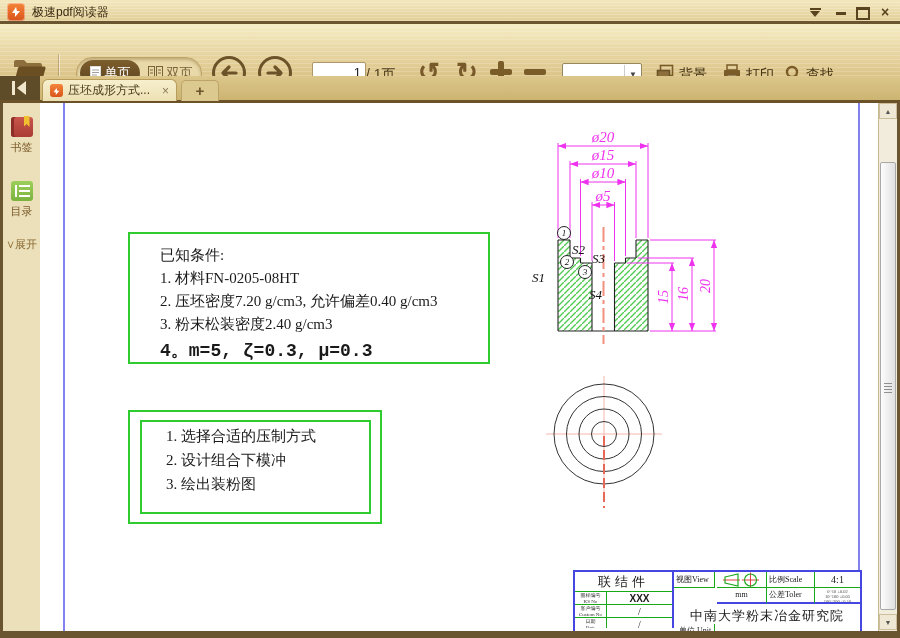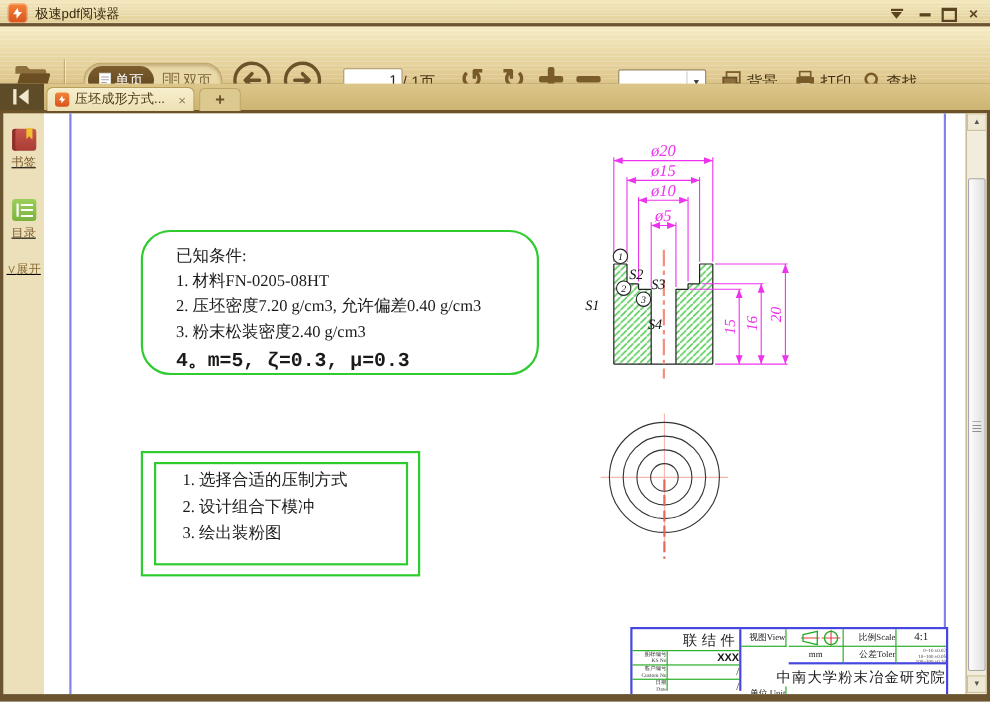--- a/index.html
+++ b/index.html
@@ -43,21 +43,21 @@
   .tabbar{left:0;top:76px;width:900px;height:24px;border-bottom:3px solid #6b5228;
     background:linear-gradient(#dcc68a,#ccb472);}
   .collapsebtn{left:0;top:0;width:40px;height:24px;background:#5e4c28;}
   .tab-active{left:42px;top:3px;width:133px;height:21px;border:1px solid #b89c5c;border-bottom:none;border-radius:6px 6px 0 0;background:linear-gradient(#f7efcd,#ece0b4);display:flex;align-items:center;}
   .tab-logo{width:13px;height:13px;border-radius:3px;background:linear-gradient(#f5853a,#d9541a);margin:0 5px 0 7px;}
   .tab-title{font-size:12px;color:#4a3a18;flex:1;white-space:nowrap;overflow:hidden;}
   .tab-close{font-size:12px;color:#8a7a58;padding:0 7px;}
   .tab-plus{left:181px;top:4px;width:36px;height:20px;border:1px solid #bca368;border-bottom:none;border-radius:5px 5px 0 0;background:#dcc98f;text-align:center;line-height:19px;font-size:15px;color:#6b5228;font-weight:bold;}
 
   
-  .sidebar{left:3px;top:103px;width:37px;height:528px;background:#ece0ba;border-right:1px solid #d8c89a;text-decoration:underline;}
+  .sidebar{left:3px;top:103px;width:37px;height:528px;background:#ece0ba;border-right:1px solid #d8c89a;}
   .side-item{width:37px;text-align:center;}
   .bookicon{width:22px;height:20px;background:linear-gradient(#c9564c,#a93c34);border-radius:3px;margin:0 auto;position:relative;box-shadow:inset 3px 0 0 #8d2f28;}
   .ribbon{position:absolute;right:3px;top:-1px;width:6px;height:11px;background:#f0c030;clip-path:polygon(0 0,100% 0,100% 100%,50% 72%,0 100%);}
   .tocicon{width:22px;height:20px;background:linear-gradient(#9ccf5a,#7bb23e);border-radius:3px;margin:0 auto;position:relative;}
   .toclines{position:absolute;left:8px;top:4px;width:11px;height:13px;background:repeating-linear-gradient(180deg,#fff 0 2px,rgba(0,0,0,0) 2px 5px);}
   .tocbar{position:absolute;left:4px;top:4px;width:2px;height:12px;background:#fff;}
   .side-label{font-size:11px;color:#7a5a2a;margin-top:3px;}
   .expand{font-size:11px;color:#8a6a34;}
 
   
@@ -66,21 +66,21 @@
   .greenbox{border:2px solid #2ecc2e;font-family:"Liberation Serif",serif;color:#1a1a1a;}
   .cond-title{margin:12px 0 0 30px;font-size:15px;}
   .cond-item{margin:4px 0 0 30px;font-size:15px;white-space:nowrap;}
   .cond-sans{font-family:Liberation Mono, monospace;font-weight:bold;font-size:18px;}
   .reqinner{position:absolute;left:10px;top:8px;right:9px;bottom:8px;border:2px solid #2ecc2e;}
   .req-title{margin:14px 0 0 34px;font-size:15px;}
   .req-item{margin:5px 0 0 24px;font-size:15px;white-space:nowrap;}
 
   
   .tb{left:533px;top:467px;width:285px;height:60px;border:2px solid #4646e0;font-family:"Liberation Serif",serif;color:#1a1a1a;background:#fff;}
-  .tb .cell{position:absolute;box-sizing:border-box;overflow:hidden;text-align:right;}
+  .tb .cell{position:absolute;box-sizing:border-box;overflow:hidden;}
   .gb{border-right:1px solid #17a917;}
   .tb-partname{left:0;top:0;width:97px;height:20px;border-bottom:1px solid #17a917;font-size:13px;text-align:center;line-height:20px;letter-spacing:4px;}
   .tb-lbl{left:0;width:32px;height:13px;border-right:1px solid #17a917;border-bottom:1px solid #17a917;font-size:5px;line-height:6px;text-align:center;color:#333;padding-top:1px;}
   .tb-val{left:32px;width:65px;height:13px;border-bottom:1px solid #17a917;text-align:center;font-size:10px;line-height:13px;}
   .tb-vblue{left:97px;top:0;width:2px;height:56px;background:#4646e0;}
   .tb-r1{top:0;height:16px;border-bottom:1px solid #17a917;font-size:8px;line-height:16px;}
   .tb-r2{top:16px;height:16px;border-bottom:2px solid #4646e0;font-size:8px;line-height:14px;}
   .tb-company{left:99px;top:32px;width:186px;height:24px;font-size:13px;text-align:center;line-height:24px;letter-spacing:1px;}
   .tinytol{font-size:4.5px;line-height:5px;color:#444;padding-top:1px;text-align:center;}
 
@@ -234,21 +234,21 @@
     </div>
     <div class="side-item expand" style="margin-top:18px;">
       <span>∨</span><span>展开</span>
     </div>
   </div>
 
   <div class="abs content">
     <div class="abs frameline" style="left:23px;"></div>
     <div class="abs frameline" style="left:818px;"></div>
 
-    <div class="abs greenbox" style="left:88px;top:106px;width:358px;height:128px;border-radius:27px;">
+    <div class="abs greenbox" style="left:88px;top:129px;width:358px;height:128px;">
       <div class="cond-title">已知条件:</div>
       <div class="cond-item">1.  材料FN-0205-08HT</div>
       <div class="cond-item">2.  压坯密度7.20 g/cm3, 允许偏差0.40 g/cm3</div>
       <div class="cond-item">3.  粉末松装密度2.40 g/cm3</div>
       <div class="cond-item cond-sans">4。m=5, ζ=0.3, μ=0.3</div>
     </div>
 
     <div class="abs greenbox" style="left:88px;top:307px;width:250px;height:110px;">
       <div class="reqinner">
         <div class="req-item">1. 选择合适的压制方式</div>

